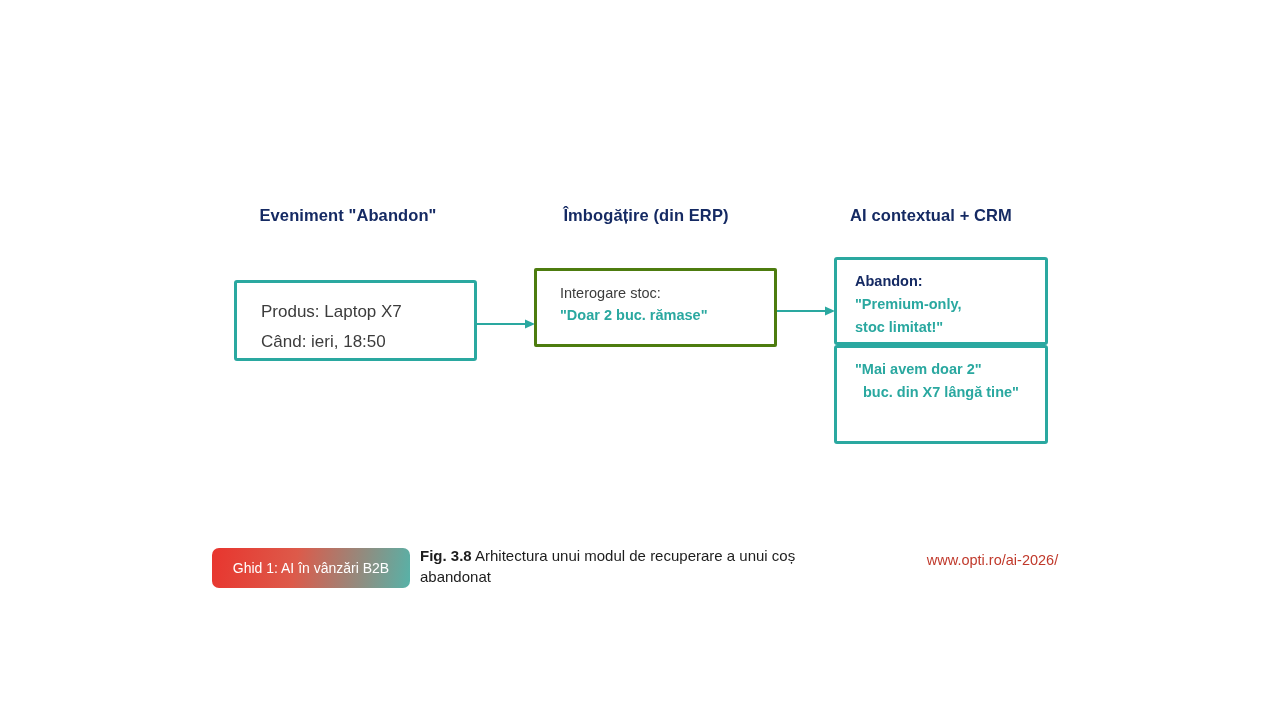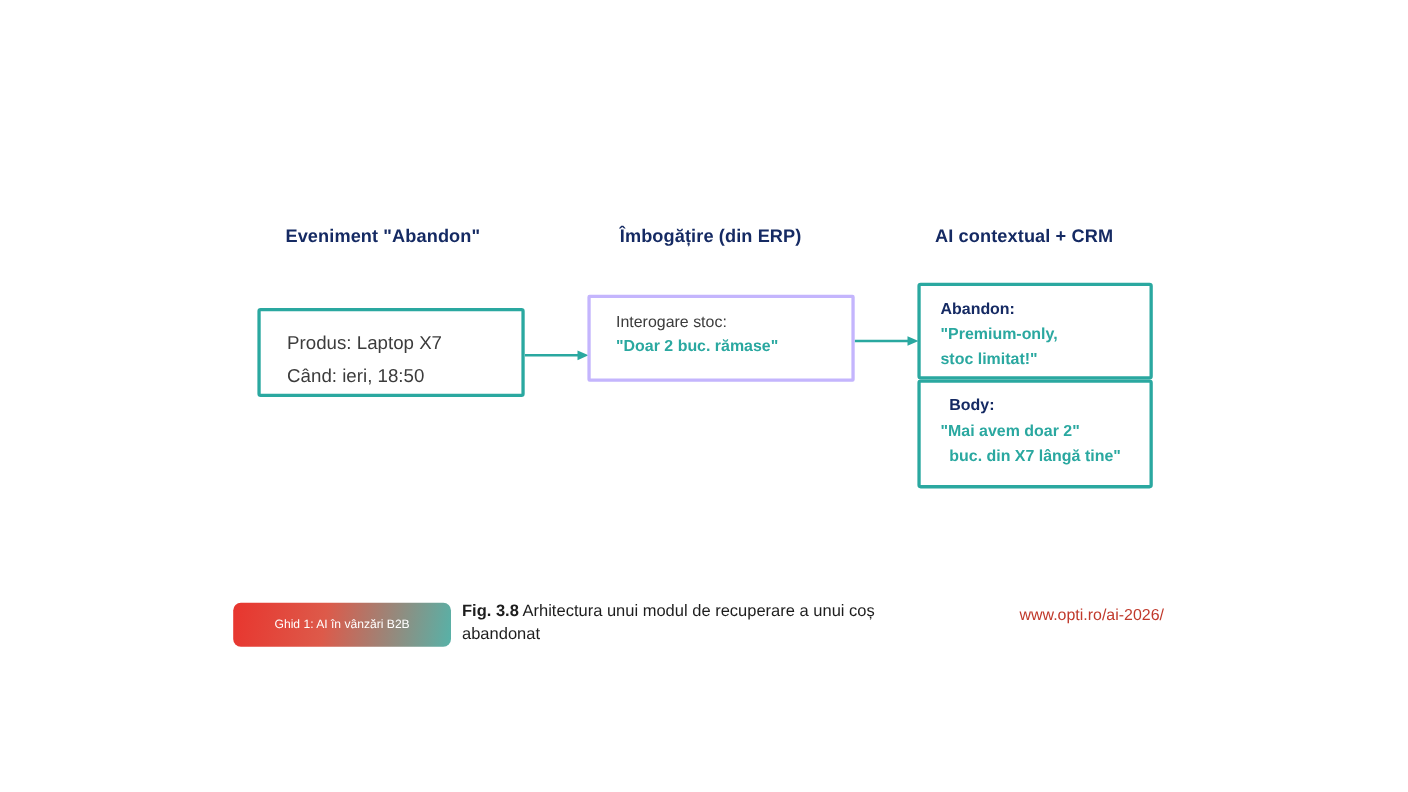--- a/index.html
+++ b/index.html
@@ -37,21 +37,21 @@
   #head-2 { left: 476px; top: 206px; width: 340px; }
   #head-3 { left: 772px; top: 206px; width: 318px; }
 
   
   .box {
     position: absolute;
     background: #ffffff;
     box-sizing: border-box;
   }
   .box-teal  { border: 3px solid #2aa8a0; border-radius: 3px; }
-  .box-red   { border: 3px solid #c4b5fd; border-radius: 2px; }
+  .box-red   { border: 3px solid #4d7c0f; border-radius: 2px; }
 
   
   #box-event {
     left: 234px;
     top: 280px;
     width: 243px;
     height: 81px;
     padding: 14px 0 0 24px;
   }
   #box-event .line {
@@ -133,21 +133,21 @@
   
   #badge {
     position: absolute;
     left: 212px;
     top: 548px;
     width: 198px;
     height: 40px;
     border-radius: 7px;
     background: linear-gradient(100deg, #e8352e 0%, #dd5a4a 42%, #57b2a8 100%);
     color: #ffffff;
-    font-size: 11px;
+    font-size: 14px;
     display: flex;
     align-items: center;
     justify-content: center;
     white-space: nowrap;
   }
 
   #caption {
     position: absolute;
     left: 420px;
     top: 545px;
@@ -206,21 +206,20 @@
     </svg>
   </div>
 
   <div class="box box-teal" id="box-subject">
     <div class="crm-label">Abandon:</div>
     <div class="crm-value">"Premium-only,</div>
     <div class="crm-value">stoc limitat!"</div>
   </div>
 
   <div class="box box-teal" id="box-body">
-    <div class="crm-label">Body:</div>
     <div class="crm-value">"Mai avem doar 2"</div>
     <div class="crm-value indent">buc. din X7 lângă tine"</div>
   </div>
 
   <div id="badge">Ghid 1: AI în vânzări B2B</div>
 
   <div id="caption">
     <span class="fig-no">Fig. 3.8</span><span> Arhitectura unui modul de recuperare a unui coș abandonat</span>
   </div>
 

